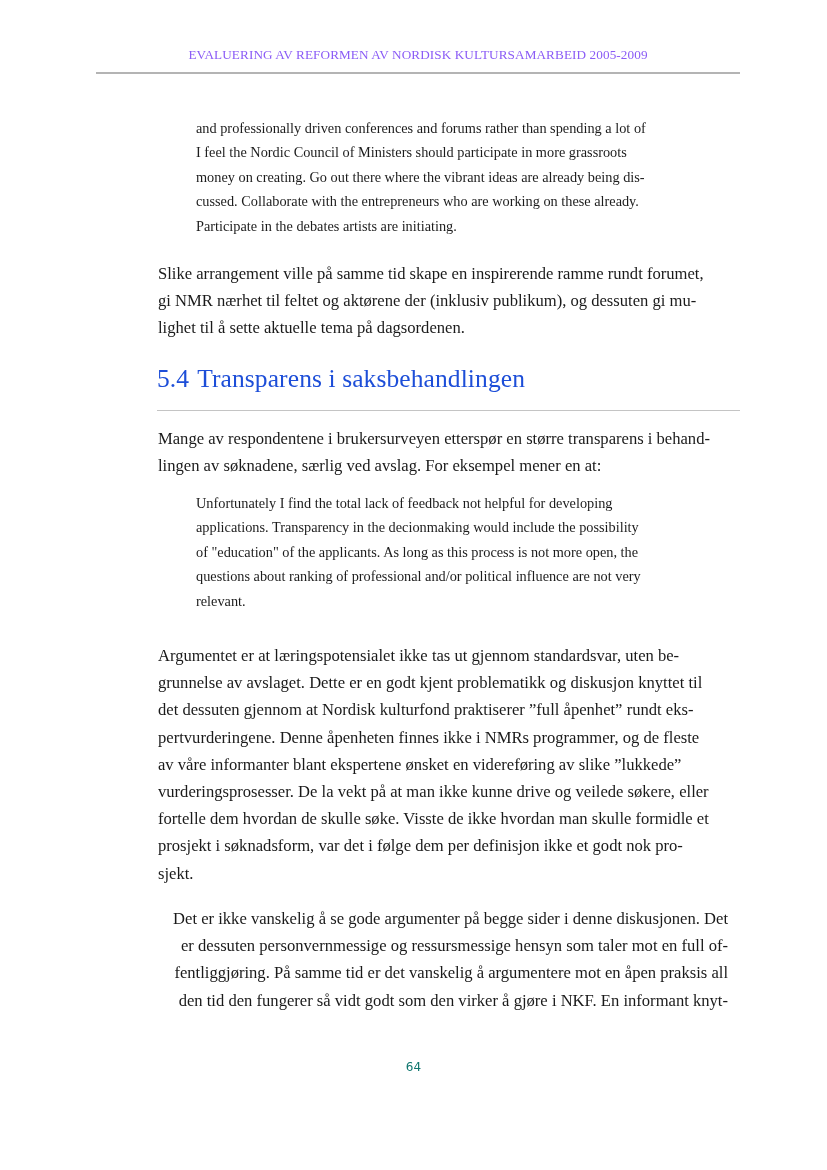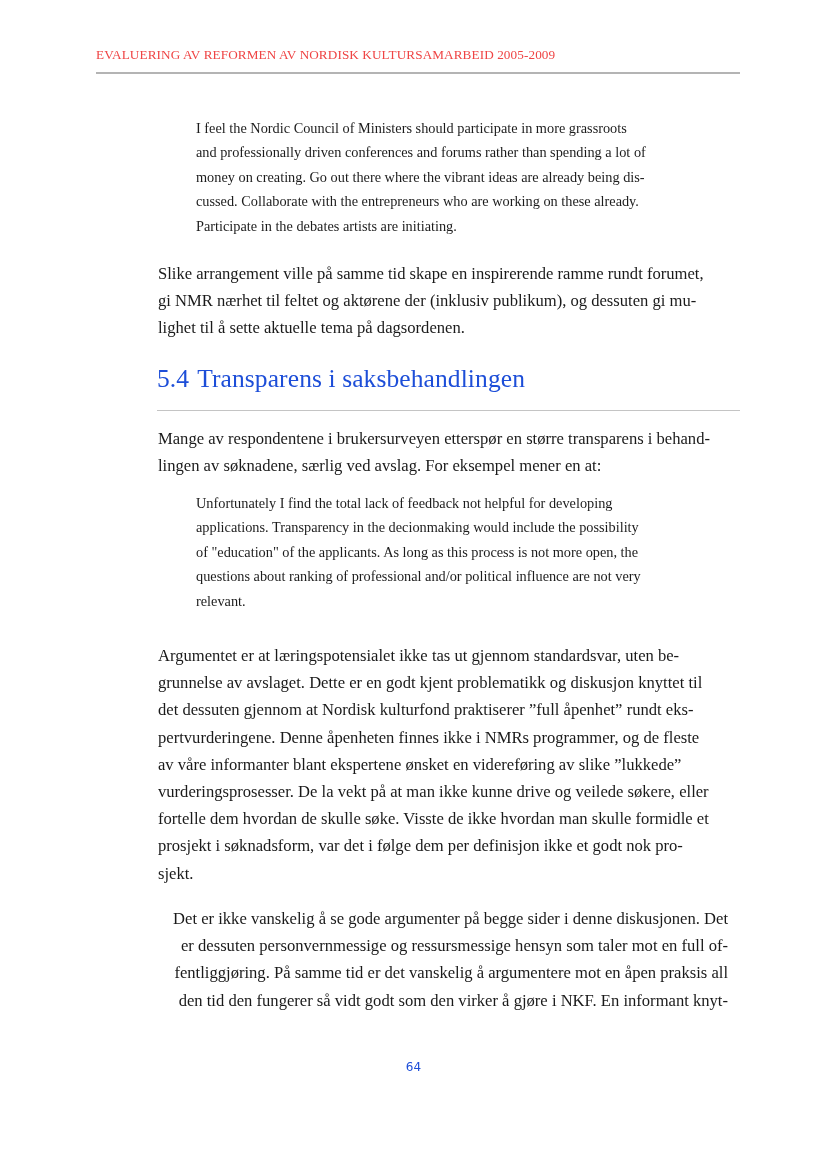--- a/index.html
+++ b/index.html
@@ -1,46 +1,46 @@
 <!DOCTYPE html>
 <html><head>
   <meta charset="utf-8">
   <style>
     html, body { margin: 0; padding: 0; background: #ffffff; }
     body { width: 827px; height: 1170px; position: relative; overflow: hidden;
            font-family: "Liberation Serif", "DejaVu Serif", serif; color: #1a1a1a; }
     .running-header { position: absolute; left: 96px; width: 644px; top: 47px;
-           text-align: left; font-size: 13.2px; color: #ef4444; letter-spacing: 0.1px; }
+           text-align: center; font-size: 13.2px; color: #8b5cf6; letter-spacing: 0.1px; }
     .header-rule { position: absolute; left: 96px; width: 644px; top: 72px; height: 0;
            border-top: 2px solid #b4b4b4; }
     .quote { position: absolute; left: 196px; width: 490px; font-size: 14.3px;
            line-height: 24.4px; color: #1c1c1c; }
     .quote p { margin: 0; }
     .body-para { position: absolute; left: 158px; width: 570px; font-size: 16.6px;
            line-height: 27.2px; color: #1a1a1a; }
     .body-para p { margin: 0; }
     .section-heading { position: absolute; left: 157px; top: 364px; font-size: 25.5px;
            font-weight: normal; margin: 0; color: #1d4ed8; letter-spacing: 0.1px; }
     .section-heading .num { margin-right: 8px; }
     .section-rule { position: absolute; left: 157px; width: 583px; top: 410px; height: 0;
            border-top: 1px solid #c4c4c4; }
     .page-number { position: absolute; left: 0; width: 827px; top: 1060px; text-align: center;
-           font-family: "DejaVu Sans", sans-serif; font-size: 12px; color: #1d4ed8; }
+           font-family: "DejaVu Sans", sans-serif; font-size: 12px; color: #0f766e; }
     .line { display: block; white-space: nowrap; }
   </style>
 </head>
 <body>
 
 <div class="running-header">EVALUERING AV REFORMEN AV NORDISK KULTURSAMARBEID 2005-2009</div>
 <div class="header-rule"></div>
 
 <blockquote class="quote" style="top:116px; margin:0;">
   <p>
+    <span class="line">and professionally driven conferences and forums rather than spending a lot of</span>
     <span class="line">I feel the Nordic Council of Ministers should participate in more grassroots</span>
-    <span class="line">and professionally driven conferences and forums rather than spending a lot of</span>
     <span class="line">money on creating. Go out there where the vibrant ideas are already being dis-</span>
     <span class="line">cussed. Collaborate with the entrepreneurs who are working on these already.</span>
     <span class="line">Participate in the debates artists are initiating.</span>
   </p>
 </blockquote>
 
 <div class="body-para" style="top:260px;">
   <p>
     <span class="line">Slike arrangement ville på samme tid skape en inspirerende ramme rundt forumet,</span>
     <span class="line">gi NMR nærhet til feltet og aktørene der (inklusiv publikum), og dessuten gi mu-</span>

